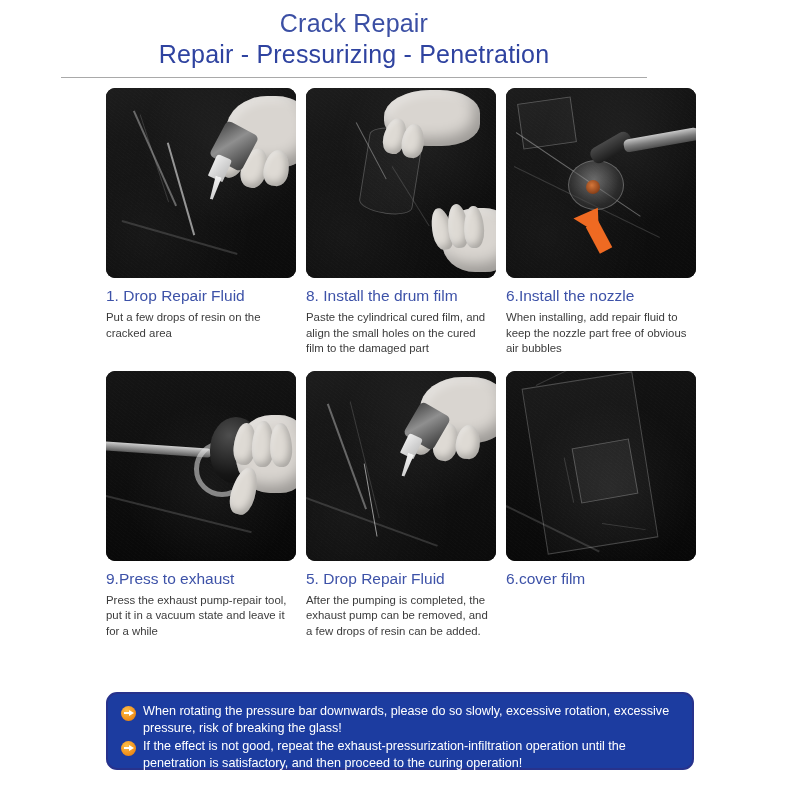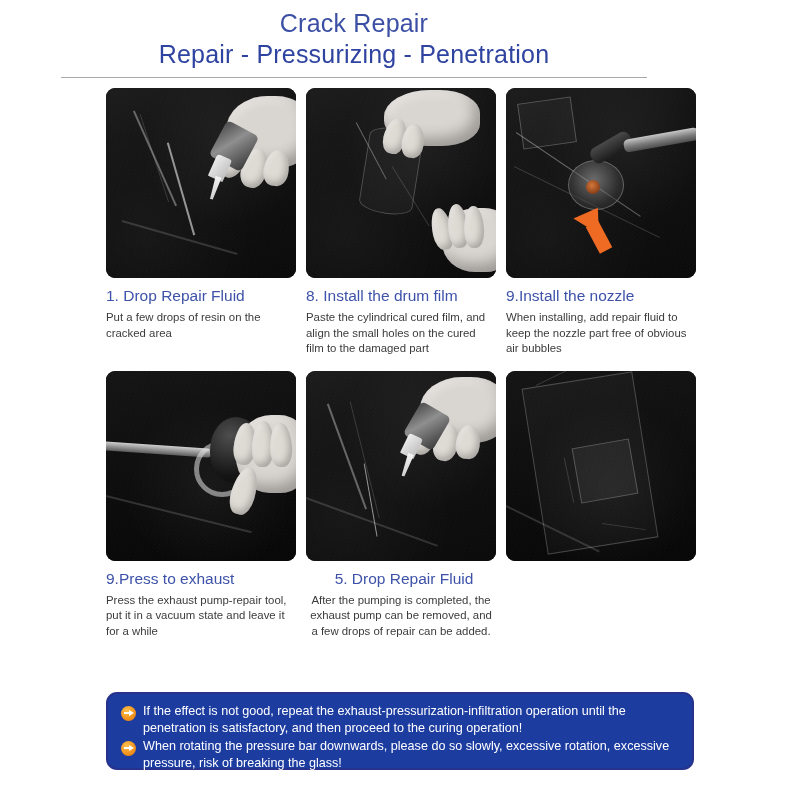--- a/index.html
+++ b/index.html
@@ -331,78 +331,79 @@
         <div class="crack faint" style="left:8px; top:78px; width:162px; height:1.3px; transform:rotate(26deg);"></div>
         <div class="suction-disc" style="left:62px; top:72px; width:54px; height:48px;"></div>
         <div class="nozzle-center" style="left:80px; top:92px; width:14px; height:14px;"></div>
         <div class="nozzle-arm" style="left:86px; top:62px; width:44px; height:17px; transform:rotate(-30deg);"></div>
         <div class="nozzle-rod" style="left:118px; top:52px; width:76px; height:13px; transform:rotate(-10deg);"></div>
         <div class="arrow-marker" style="left:86px; top:128px;">
           <div class="shaft"></div>
           <div class="head"></div>
         </div>
       </div>
-      <div class="step-title">9.Install the nozzle</div>
+      <div class="step-title">6.Install the nozzle</div>
       <div class="step-desc">When installing, add repair fluid to keep the nozzle part free of obvious air bubbles</div>
     </div>
 
     <div class="cell row2" style="margin-top:14px;">
       <div class="photo">
         <div class="glass pane-dark"></div>
         <div class="crack faint" style="left:0px; top:124px; width:150px; height:1.6px; transform:rotate(14deg);"></div>
         <div class="pump-tube" style="left:-6px; top:74px; width:112px; transform:rotate(4deg);"></div>
         <div class="pump-ring" style="left:88px; top:70px; width:46px; height:46px;"></div>
         <div class="pump-body" style="left:104px; top:46px; width:52px; height:66px;"></div>
         <div class="hand" style="left:130px; top:44px; width:74px; height:78px;"></div>
         <div class="finger" style="left:128px; top:52px; width:22px; height:42px; transform:rotate(6deg);"></div>
         <div class="finger" style="left:146px; top:50px; width:22px; height:46px; transform:rotate(2deg);"></div>
         <div class="finger" style="left:164px; top:52px; width:22px; height:44px; transform:rotate(-2deg);"></div>
         <div class="finger" style="left:126px; top:96px; width:24px; height:48px; transform:rotate(16deg);"></div>
       </div>
       <div class="step-title">9.Press to exhaust</div>
       <div class="step-desc">Press the exhaust pump-repair tool, put it in a vacuum state and leave it for a while</div>
     </div>
 
-    <div class="cell row2" style="margin-top:14px;text-align:center;">
+    <div class="cell row2" style="margin-top:14px;">
       <div class="photo">
         <div class="glass"></div>
         <div class="crack" style="left:22px; top:32px; width:112px; height:1.5px; transform:rotate(70deg);"></div>
         <div class="crack faint" style="left:44px; top:30px; width:120px; height:1.4px; transform:rotate(76deg);"></div>
         <div class="crack bright" style="left:58px; top:92px; width:74px; height:1.4px; transform:rotate(80deg);"></div>
         <div class="crack faint" style="left:0px; top:126px; width:140px; height:1.6px; transform:rotate(20deg);"></div>
         <div class="hand" style="left:114px; top:6px; width:88px; height:66px;"></div>
         <div class="finger" style="left:106px; top:44px; width:24px; height:40px; transform:rotate(20deg);"></div>
         <div class="finger" style="left:128px; top:52px; width:24px; height:38px; transform:rotate(12deg);"></div>
         <div class="finger" style="left:150px; top:54px; width:24px; height:34px; transform:rotate(6deg);"></div>
         <div class="bottle-body" style="left:104px; top:36px; width:34px; height:38px; transform:rotate(30deg);"></div>
         <div class="bottle-neck" style="left:98px; top:64px; width:15px; height:22px; transform:rotate(26deg);"></div>
         <div class="bottle-tip" style="left:94px; top:82px; width:14px; height:24px; transform:rotate(20deg);"></div>
       </div>
       <div class="step-title">5. Drop Repair Fluid</div>
-      <div class="step-desc">After the pumping is completed, the exhaust pump can be removed, and a few drops of repair can be added.</div>
+      <div class="step-desc">After the pumping is completed, the exhaust pump can be removed, and a few drops of resin can be added.</div>
     </div>
 
     <div class="cell row2" style="margin-top:14px;">
       <div class="photo">
         <div class="glass pane-dark"></div>
         <div class="film-sheet" style="left:28px; top:8px; width:110px; height:166px; transform:rotate(-9deg);"></div>
         <div class="square-film" style="left:70px; top:72px; width:56px; height:54px; transform:rotate(-10deg); background:rgba(255,255,255,0.05);"></div>
         <div class="crack faint" style="left:30px; top:14px; width:58px; height:1.4px; transform:rotate(-26deg);"></div>
         <div class="crack faint" style="left:58px; top:86px; width:46px; height:1.3px; transform:rotate(78deg);"></div>
         <div class="crack faint" style="left:0px; top:134px; width:104px; height:1.6px; transform:rotate(26deg);"></div>
         <div class="crack faint" style="left:96px; top:152px; width:44px; height:1.3px; transform:rotate(8deg);"></div>
       </div>
+      <div class="step-title">6.cover film</div>
     </div>
 
   </div>
 
   <div class="notes">
     <div class="note-row">
       <div class="note-bullet"></div>
-      <div class="note-text">If the effect is not good, repeat the exhaust-pressurization-infiltration operation until the penetration is satisfactory, and then proceed to the curing operation!</div>
+      <div class="note-text">When rotating the pressure bar downwards, please do so slowly, excessive rotation, excessive pressure, risk of breaking the glass!</div>
     </div>
     <div class="note-row">
       <div class="note-bullet"></div>
-      <div class="note-text">When rotating the pressure bar downwards, please do so slowly, excessive rotation, excessive pressure, risk of breaking the glass!</div>
+      <div class="note-text">If the effect is not good, repeat the exhaust-pressurization-infiltration operation until the penetration is satisfactory, and then proceed to the curing operation!</div>
     </div>
   </div>
 
 </div>
 
 </body></html>

